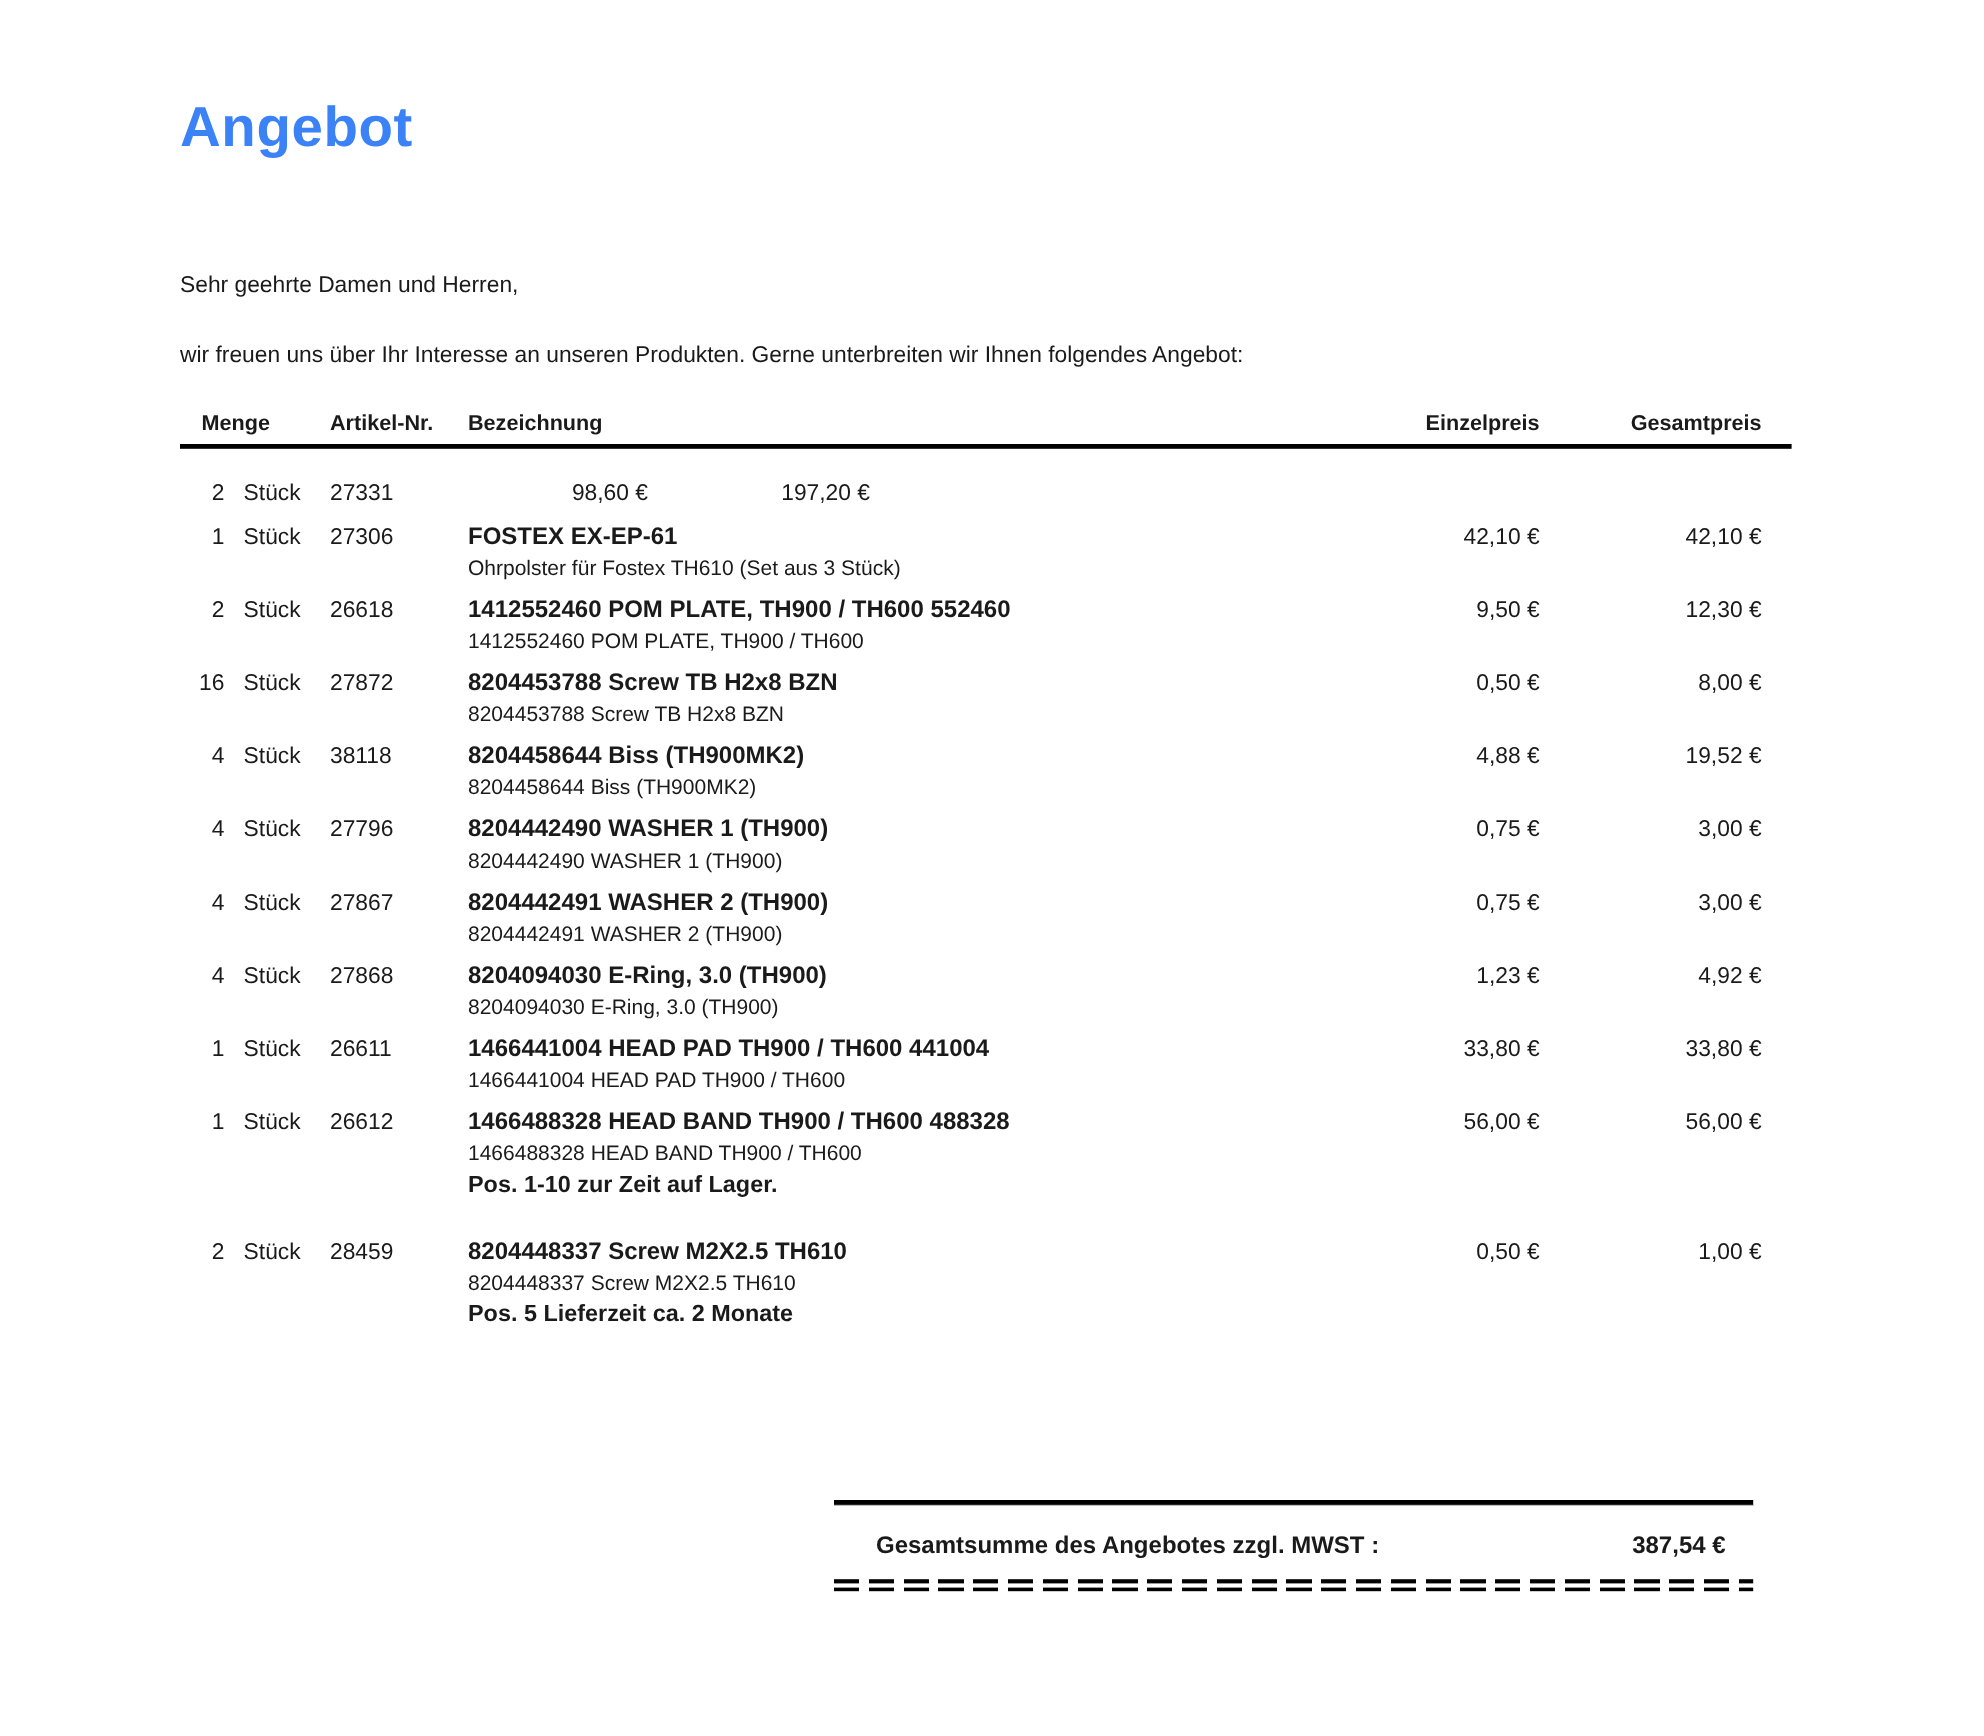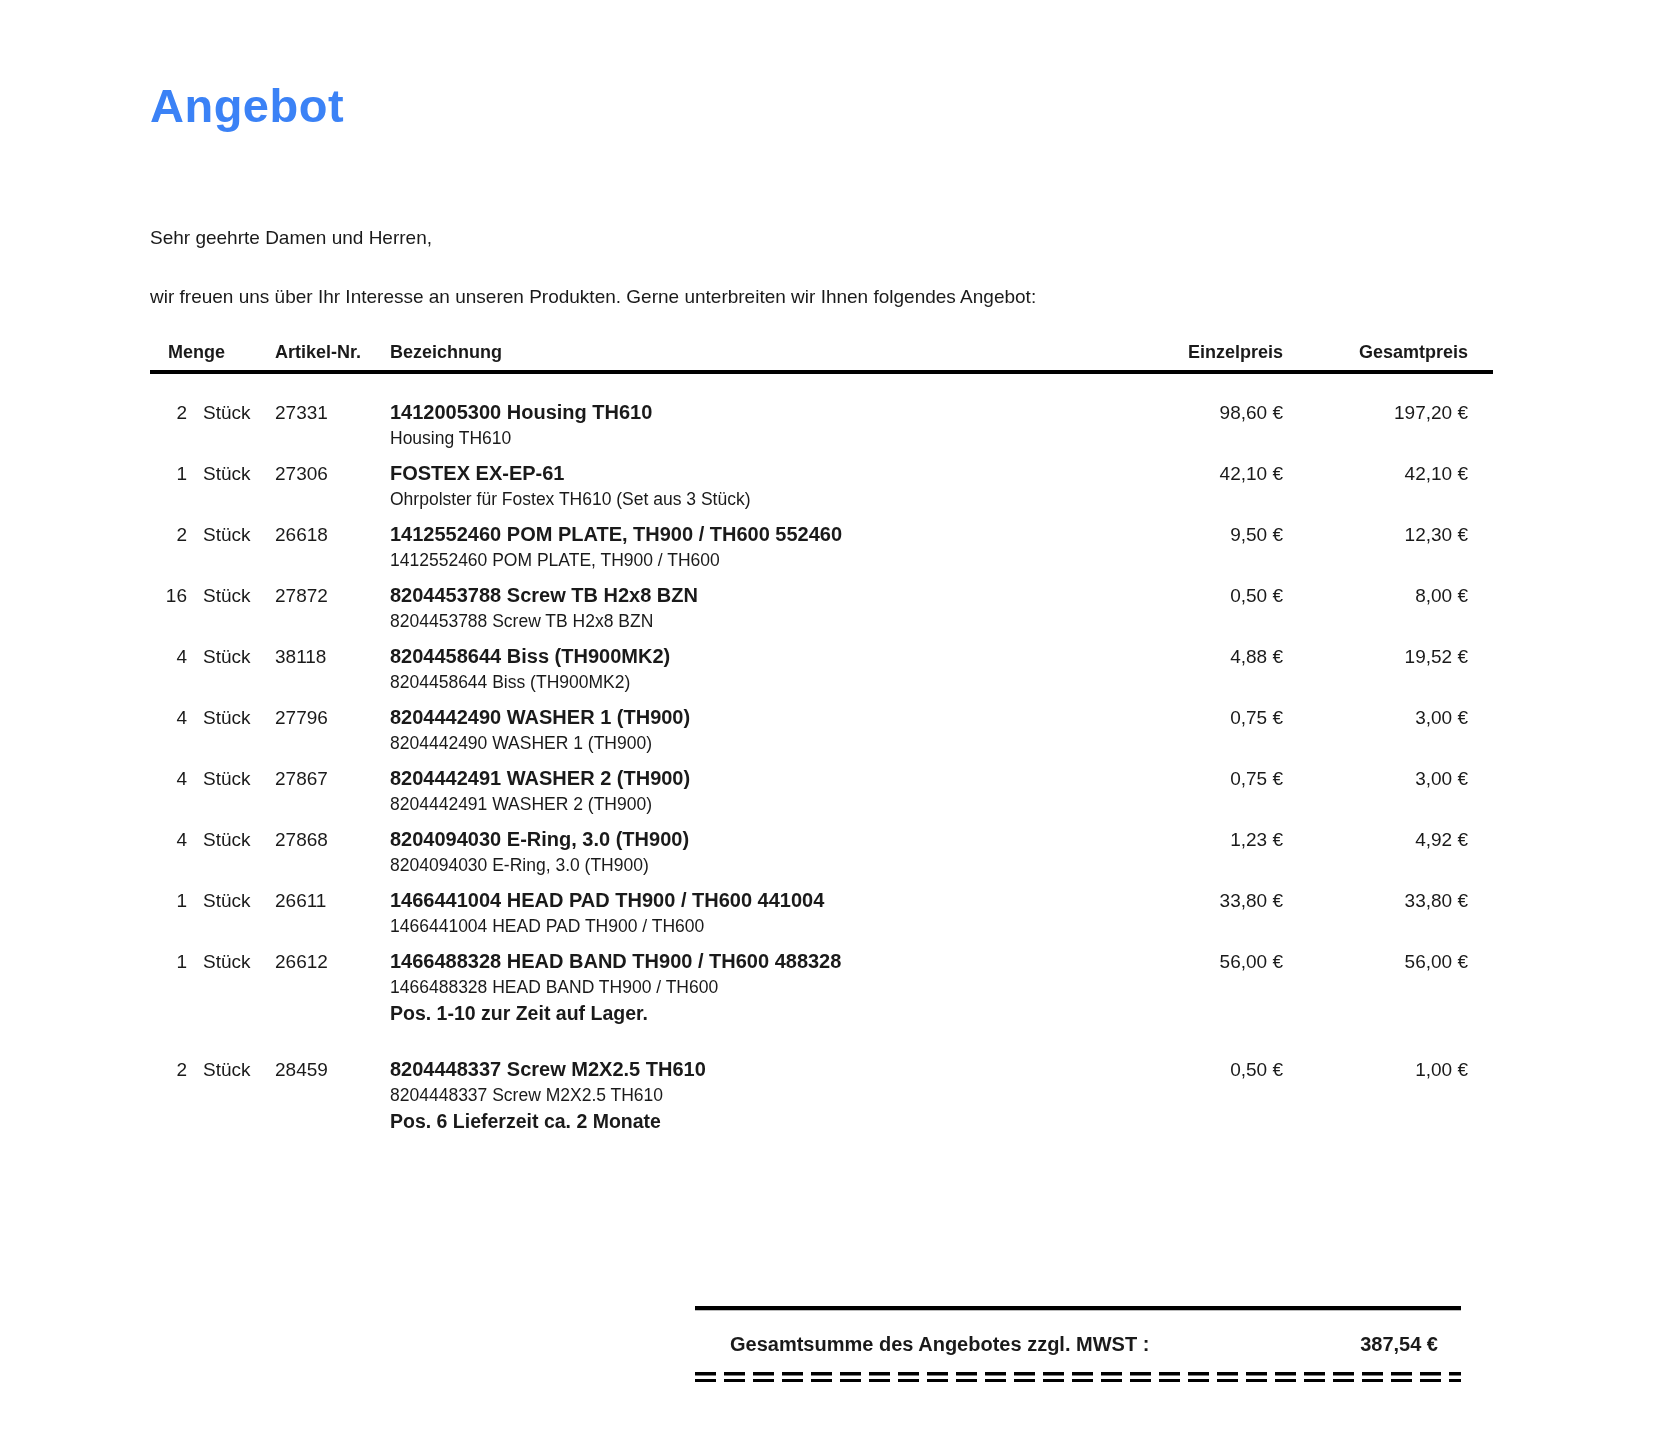--- a/index.html
+++ b/index.html
@@ -80,21 +80,21 @@
   .item-note {
     font-size: 19.5px;
     font-weight: bold;
     line-height: 26px;
     white-space: nowrap;
   }
   
   .total-section {
     position: absolute;
     left: 695px;
-    top: 1306px;
+    top: 1250px;
     width: 766px;
   }
   .total-rule {
     height: 4px;
     background: #000;
     border-bottom: 1px solid #bbb;
   }
   .total-row {
     display: flex;
     align-items: baseline;
@@ -138,25 +138,20 @@
 
     <div class="head-rule"></div>
 
     <div class="t-body">
   <div class="t-row item-row">
     <div class="col-menge">
       <span class="col-qty">2</span>
       <span class="col-unit">Stück</span>
     </div>
     <div class="col-artnr">27331</div>
-    <div class="col-bez">
-      <div class="item-name">1412005300 Housing TH610</div>
-      <div class="item-desc">Housing TH610</div>
-
-    </div>
     <div class="col-einzel">98,60 €</div>
     <div class="col-gesamt">197,20 €</div>
   </div>
 
   <div class="t-row item-row">
     <div class="col-menge">
       <span class="col-qty">1</span>
       <span class="col-unit">Stück</span>
     </div>
     <div class="col-artnr">27306</div>
@@ -291,21 +286,21 @@
 
   <div class="t-row item-row gap-before">
     <div class="col-menge">
       <span class="col-qty">2</span>
       <span class="col-unit">Stück</span>
     </div>
     <div class="col-artnr">28459</div>
     <div class="col-bez">
       <div class="item-name">8204448337 Screw M2X2.5 TH610</div>
       <div class="item-desc">8204448337 Screw M2X2.5 TH610</div>
-      <div class="item-note">Pos. 6 Lieferzeit ca. 2 Monate</div>
+      <div class="item-note">Pos. 5 Lieferzeit ca. 2 Monate</div>
     </div>
     <div class="col-einzel">0,50 €</div>
     <div class="col-gesamt">1,00 €</div>
   </div>
 </div>
 
   </div>
 
   <div class="total-section">
     <div class="total-rule"></div>

